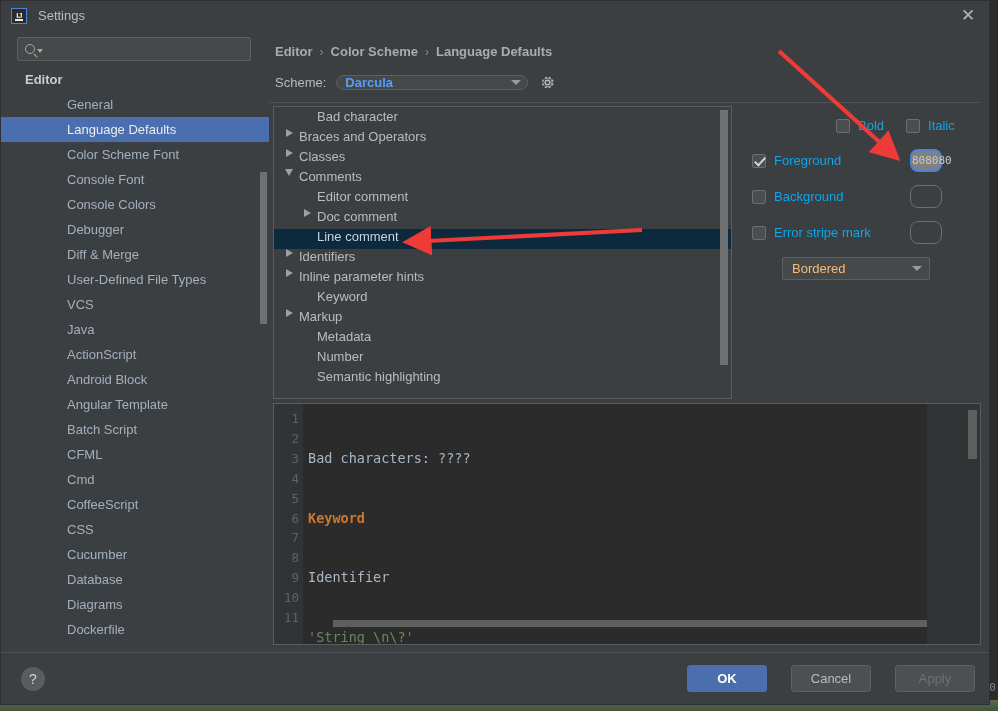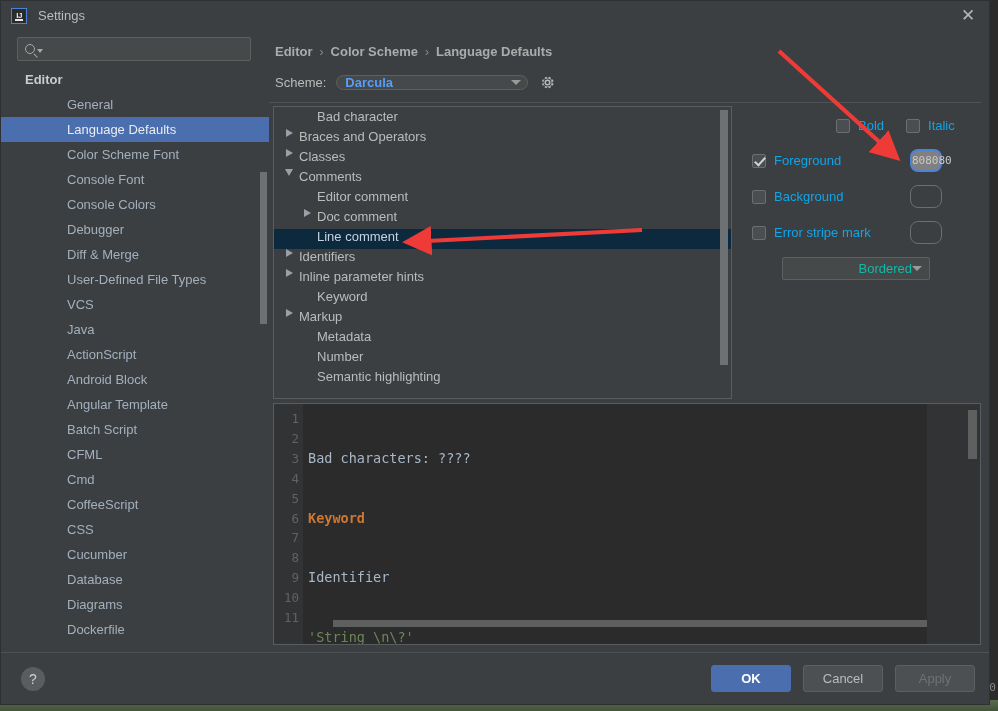--- a/index.html
+++ b/index.html
@@ -233,21 +233,21 @@
     font-family: "DejaVu Sans Mono", monospace;
   }
   #attr-rows { width: 190px; margin-left: 14px; }
   .attr-row { display: flex; align-items: center; margin-bottom: 13px; }
   .attr-row .cb-label { flex: 0 0 auto; }
   #effect-combo {
     width: 148px; height: 23px; margin: 4px 0 0 44px;
     background: #45494a; border: 1px solid #5e6060; border-radius: 2px;
     display: flex; align-items: center; padding: 0 7px 0 9px;
   }
-  #effect-value { flex: 1 1 auto; color: #14b8a6; font-size: 13px; text-align: right; }
+  #effect-value { flex: 1 1 auto; color: #fdba74; font-size: 13px; }
 
   
   #preview-wrap {
     margin: 4px 0 0 4px; height: 242px;
     border: 1px solid #5a5d5f;
     background: #2b2b2b;
     position: relative; overflow: hidden;
     display: flex;
   }
   #gutter {
@@ -285,21 +285,21 @@
     display: flex; align-items: center;
     padding: 0 14px 0 20px;
     background: #3c3f41;
   }
   #help-btn {
     width: 24px; height: 24px; border-radius: 50%;
     background: #5a5d5f; color: #d0d0d0;
     display: flex; align-items: center; justify-content: center;
     font-size: 14px; cursor: pointer;
   }
-  #btn-group { margin-left: auto; display: flex; gap: 12px; }
+  #btn-group { margin-left: auto; display: flex; gap: 24px; }
   .btn {
     min-width: 80px; height: 27px; padding: 0 14px;
     border: 1px solid #5e6060; border-radius: 3px;
     background: #4c5052; color: #bbbbbb; font-size: 13px;
     display: flex; align-items: center; justify-content: center; cursor: pointer;
     font-family: "Liberation Sans", sans-serif;
   }
   .btn.primary { background: #4b6eaf; border-color: #4b6eaf; color: #ffffff; font-weight: bold; }
   .btn.disabled { color: #6f7173; }
 

